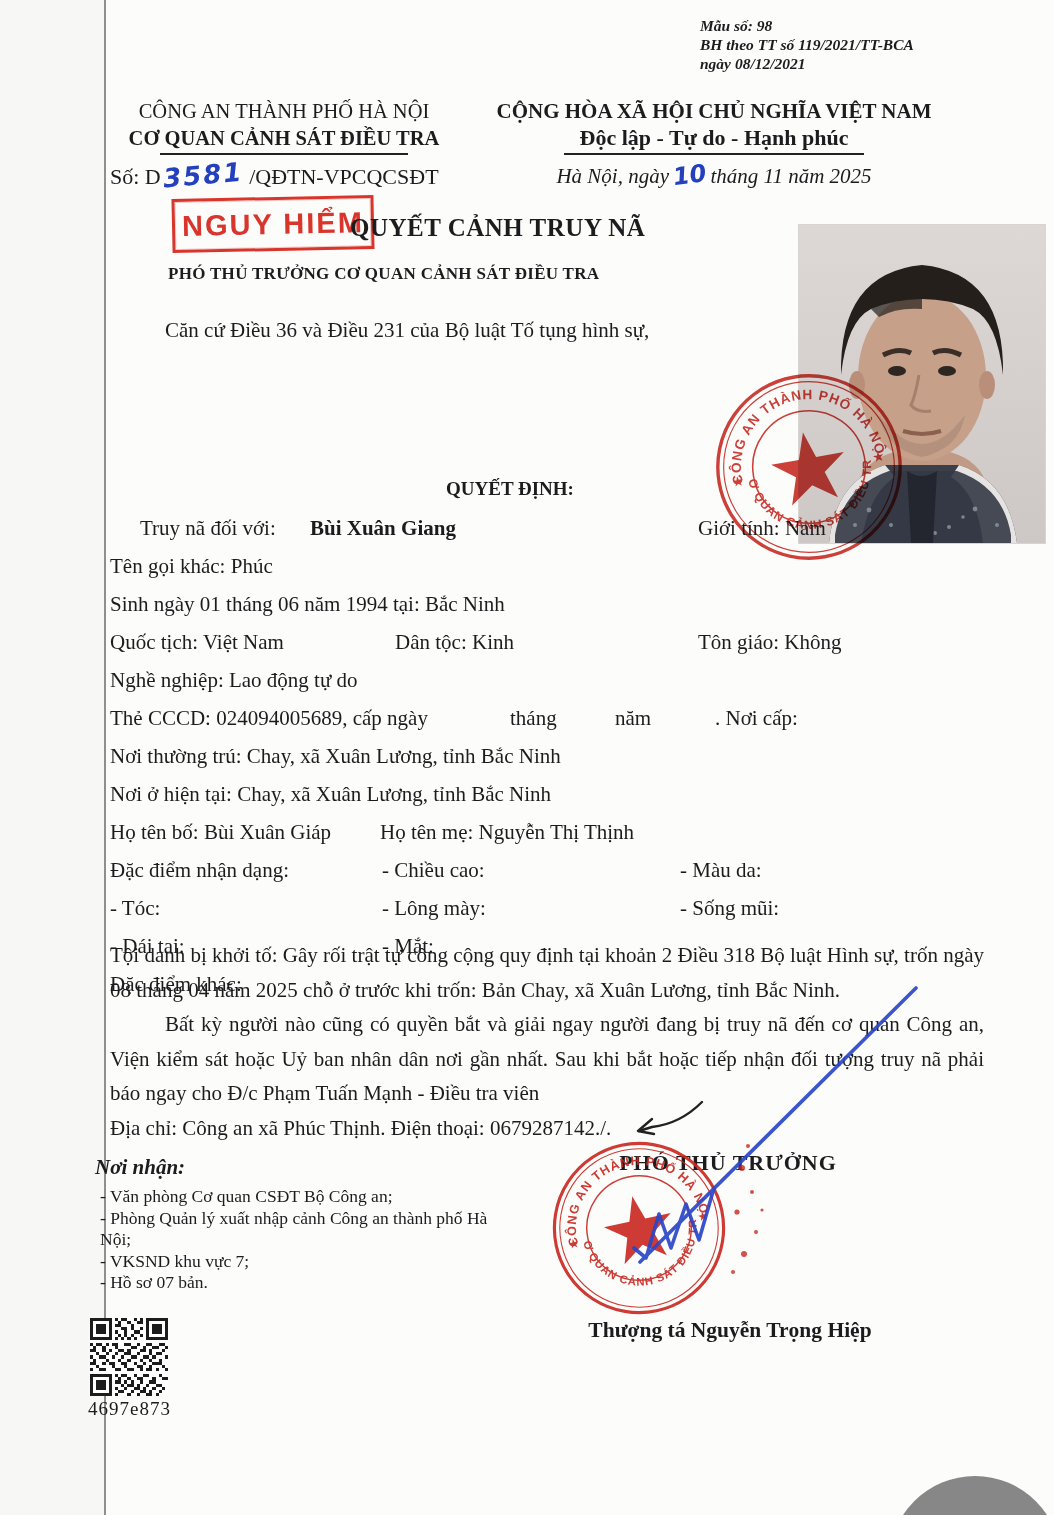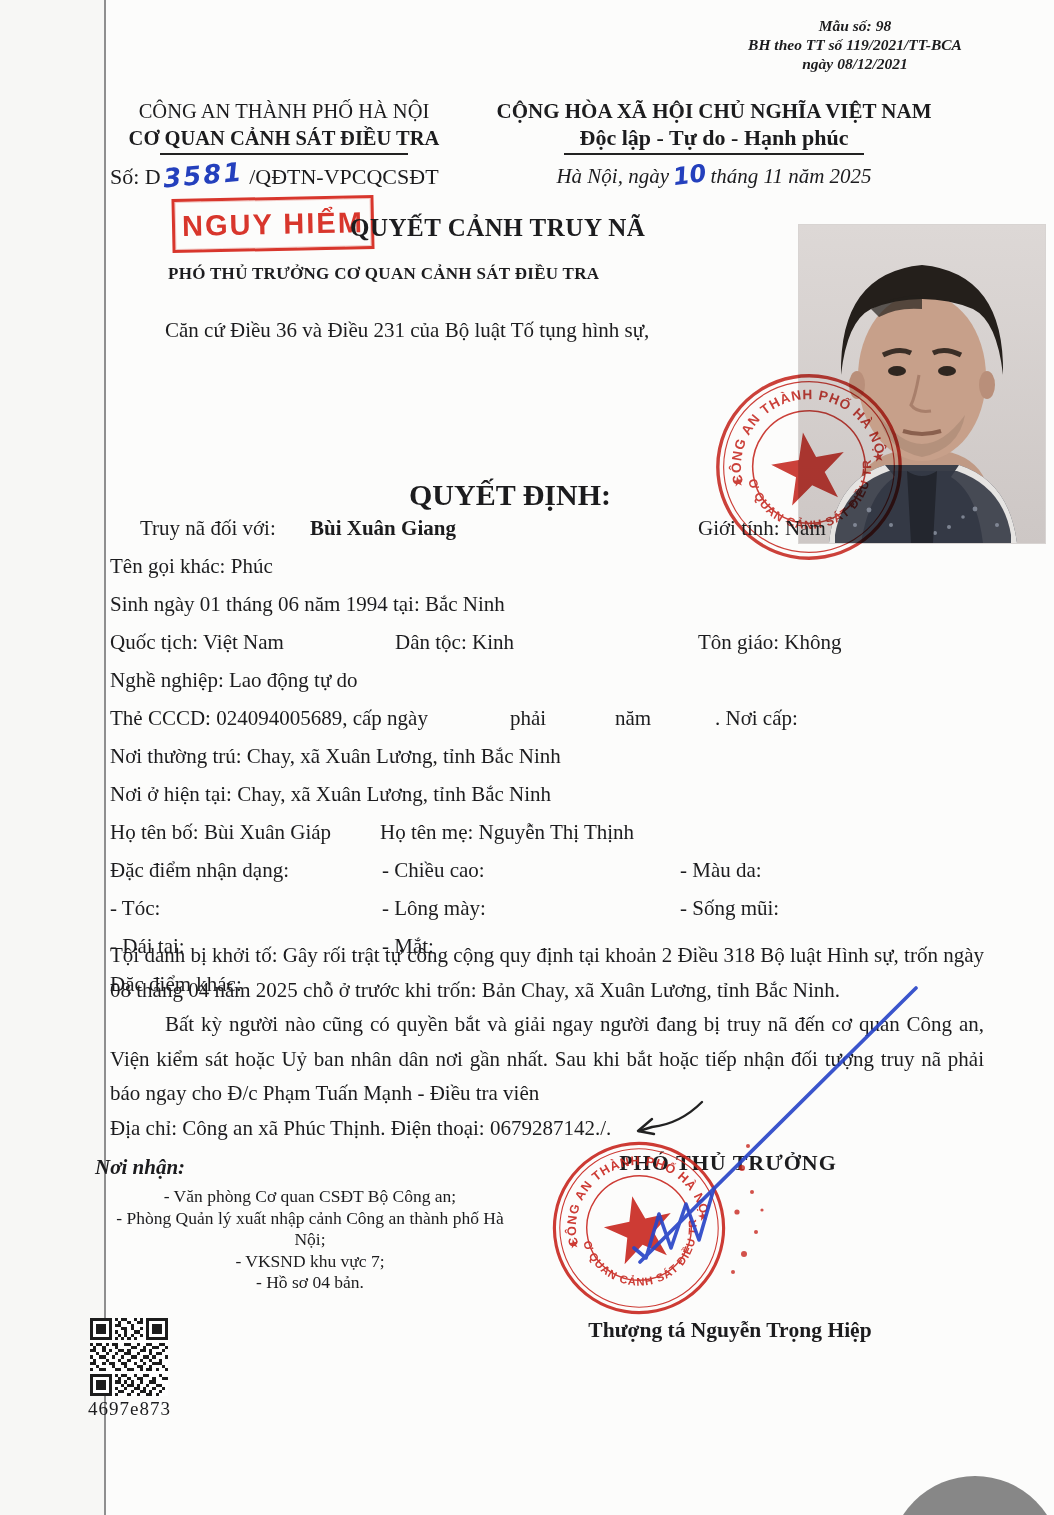--- a/index.html
+++ b/index.html
@@ -3,21 +3,21 @@
 <meta charset="utf-8">
 <style>
   html,body{margin:0;padding:0;background:#e9e9e7;}
   .page{position:relative;width:1054px;height:1515px;background:#fcfcfb;overflow:hidden;
         font-family:"Liberation Serif","DejaVu Serif",serif;color:#1c1c1e;}
   .abs{position:absolute;}
   
   .scan-left{left:0;top:0;width:104px;height:1515px;background:#f7f7f5;}
   .scan-line{left:104px;top:0;width:2px;height:1515px;background:#8f8f8f;}
   
-  .form-meta{left:700px;top:16px;width:310px;text-align:center;font-style:italic;
+  .form-meta{left:700px;top:16px;width:310px;font-style:italic;
              font-size:15.5px;line-height:19px;font-weight:bold;}
   
   .hdr-left{left:108px;top:98px;width:352px;text-align:center;font-size:20.5px;line-height:27px;}
   .hdr-left .b{font-weight:bold;}
   .hdr-rule{width:248px;margin:1px auto 0;border-top:2px solid #222;}
   .so-line{left:110px;top:160px;font-size:22px;white-space:nowrap;}
   .hand{font-family:"DejaVu Sans",sans-serif;font-style:italic;font-weight:bold;color:#2440bd;}
   .so-num{display:inline-block;font-size:26px;transform:rotate(-5deg);letter-spacing:2px;margin:0 6px 0 2px;}
   .hdr-right{left:468px;top:98px;width:492px;text-align:center;}
   .hdr-right .l1{font-weight:bold;font-size:21px;line-height:26px;}
@@ -28,34 +28,34 @@
   
   .danger{left:172px;top:197px;width:196px;height:48px;border:3px solid #d8362c;
           color:#d8362c;font-weight:bold;font-size:29px;letter-spacing:2px;text-align:center;
           line-height:48px;transform:rotate(-1.2deg);font-family:"Liberation Sans",sans-serif;
           box-shadow:0 0 0 1px rgba(216,54,44,.25) inset;}
   .doc-title{left:350px;top:214px;font-weight:bold;font-size:25px;letter-spacing:.5px;}
   .doc-subtitle{left:168px;top:264px;font-weight:bold;font-size:17px;letter-spacing:.3px;}
   
   .body-block{left:110px;top:312px;width:872px;font-size:21px;line-height:36px;text-align:justify;}
   .body-block p{margin:0;text-indent:55px;}
-  .decision-head{left:110px;top:478px;width:800px;text-align:center;font-weight:bold;font-size:30px;}
+  .decision-head{left:110px;top:478px;width:800px;text-align:center;font-weight:bold;font-size:19px;}
   
   .details{left:110px;top:516px;width:886px;font-size:21px;}
   .drow{position:relative;height:38px;}
   .drow span{position:absolute;white-space:nowrap;}
   .b{font-weight:bold;}
   
   .lower-block{left:110px;top:938px;width:874px;font-size:21px;line-height:34.5px;text-align:justify;}
   .lower-block p{margin:0;}
   .lower-block .indent{text-indent:55px;}
   
   .recipients{left:95px;top:1155px;width:430px;}
   .recipients .head{font-weight:bold;font-style:italic;font-size:21px;margin-bottom:6px;}
-  .recipients ul{list-style:none;margin:5px;padding:0;font-size:17.5px;line-height:21.5px;text-align:center;}
+  .recipients ul{list-style:none;margin:5px;padding:0;font-size:17.5px;line-height:21.5px;}
   
   .sig-title{left:560px;top:1150px;width:336px;text-align:center;font-weight:bold;font-size:22px;letter-spacing:1px;}
   .sig-name{left:540px;top:1318px;width:380px;text-align:center;font-weight:bold;font-size:21.5px;}
   
   .seal{position:absolute;color:#c8271f;}
   .seal-top{left:712px;top:370px;width:194px;height:194px;transform:rotate(-10deg);opacity:.88;mix-blend-mode:multiply;}
   .seal-bottom{left:549px;top:1138px;width:180px;height:180px;transform:rotate(-12deg);opacity:.9;}
   .seal circle{fill:none;stroke:#c8271f;}
   .seal text{fill:#c8271f;font-weight:bold;font-family:"Liberation Sans",sans-serif;}
   
@@ -171,21 +171,21 @@
     <div class="drow">
       <span style="left:0">Quốc tịch: Việt Nam</span>
       <span style="left:285px">Dân tộc: Kinh</span>
       <span style="left:588px">Tôn giáo: Không</span>
     </div>
     <div class="drow">
       <span style="left:0">Nghề nghiệp: Lao động tự do</span>
     </div>
     <div class="drow">
       <span style="left:0">Thẻ CCCD: 024094005689, cấp ngày</span>
-      <span style="left:400px">phải</span>
+      <span style="left:400px">tháng</span>
       <span style="left:505px">năm</span>
       <span style="left:605px">. Nơi cấp:</span>
     </div>
     <div class="drow">
       <span style="left:0">Nơi thường trú: Chay, xã Xuân Lương, tỉnh Bắc Ninh</span>
     </div>
     <div class="drow">
       <span style="left:0">Nơi ở hiện tại: Chay, xã Xuân Lương, tỉnh Bắc Ninh</span>
     </div>
     <div class="drow">
@@ -216,21 +216,21 @@
     <p class="indent">Bất kỳ người nào cũng có quyền bắt và giải ngay người đang bị truy nã đến cơ quan Công an, Viện kiểm sát hoặc Uỷ ban nhân dân nơi gần nhất. Sau khi bắt hoặc tiếp nhận đối tượng truy nã phải báo ngay cho Đ/c Phạm Tuấn Mạnh - Điều tra viên</p>
     <p>Địa chỉ: Công an xã Phúc Thịnh. Điện thoại: 0679287142./.</p>
   </div>
 
   <div class="abs recipients">
     <div class="head">Nơi nhận:</div>
     <ul>
       <li>- Văn phòng Cơ quan CSĐT Bộ Công an;</li>
       <li>- Phòng Quản lý xuất nhập cảnh Công an thành phố Hà Nội;</li>
       <li>- VKSND khu vực 7;</li>
-      <li>- Hồ sơ 04 bản.</li>
+      <li>- Hồ sơ 07 bản.</li>
     </ul>
   </div>
 
   <div class="abs sig-title">PHÓ THỦ TRƯỞNG</div>
   <div class="abs sig-name">Thượng tá Nguyễn Trọng Hiệp</div>
 
   <svg class="seal seal-bottom" viewBox="0 0 200 200">
     <defs>
       <path id="arcT2" d="M30,100 A70,70 0 1 1 170,100"></path>
       <path id="arcB2" d="M36,100 A64,64 0 0 0 164,100"></path>

